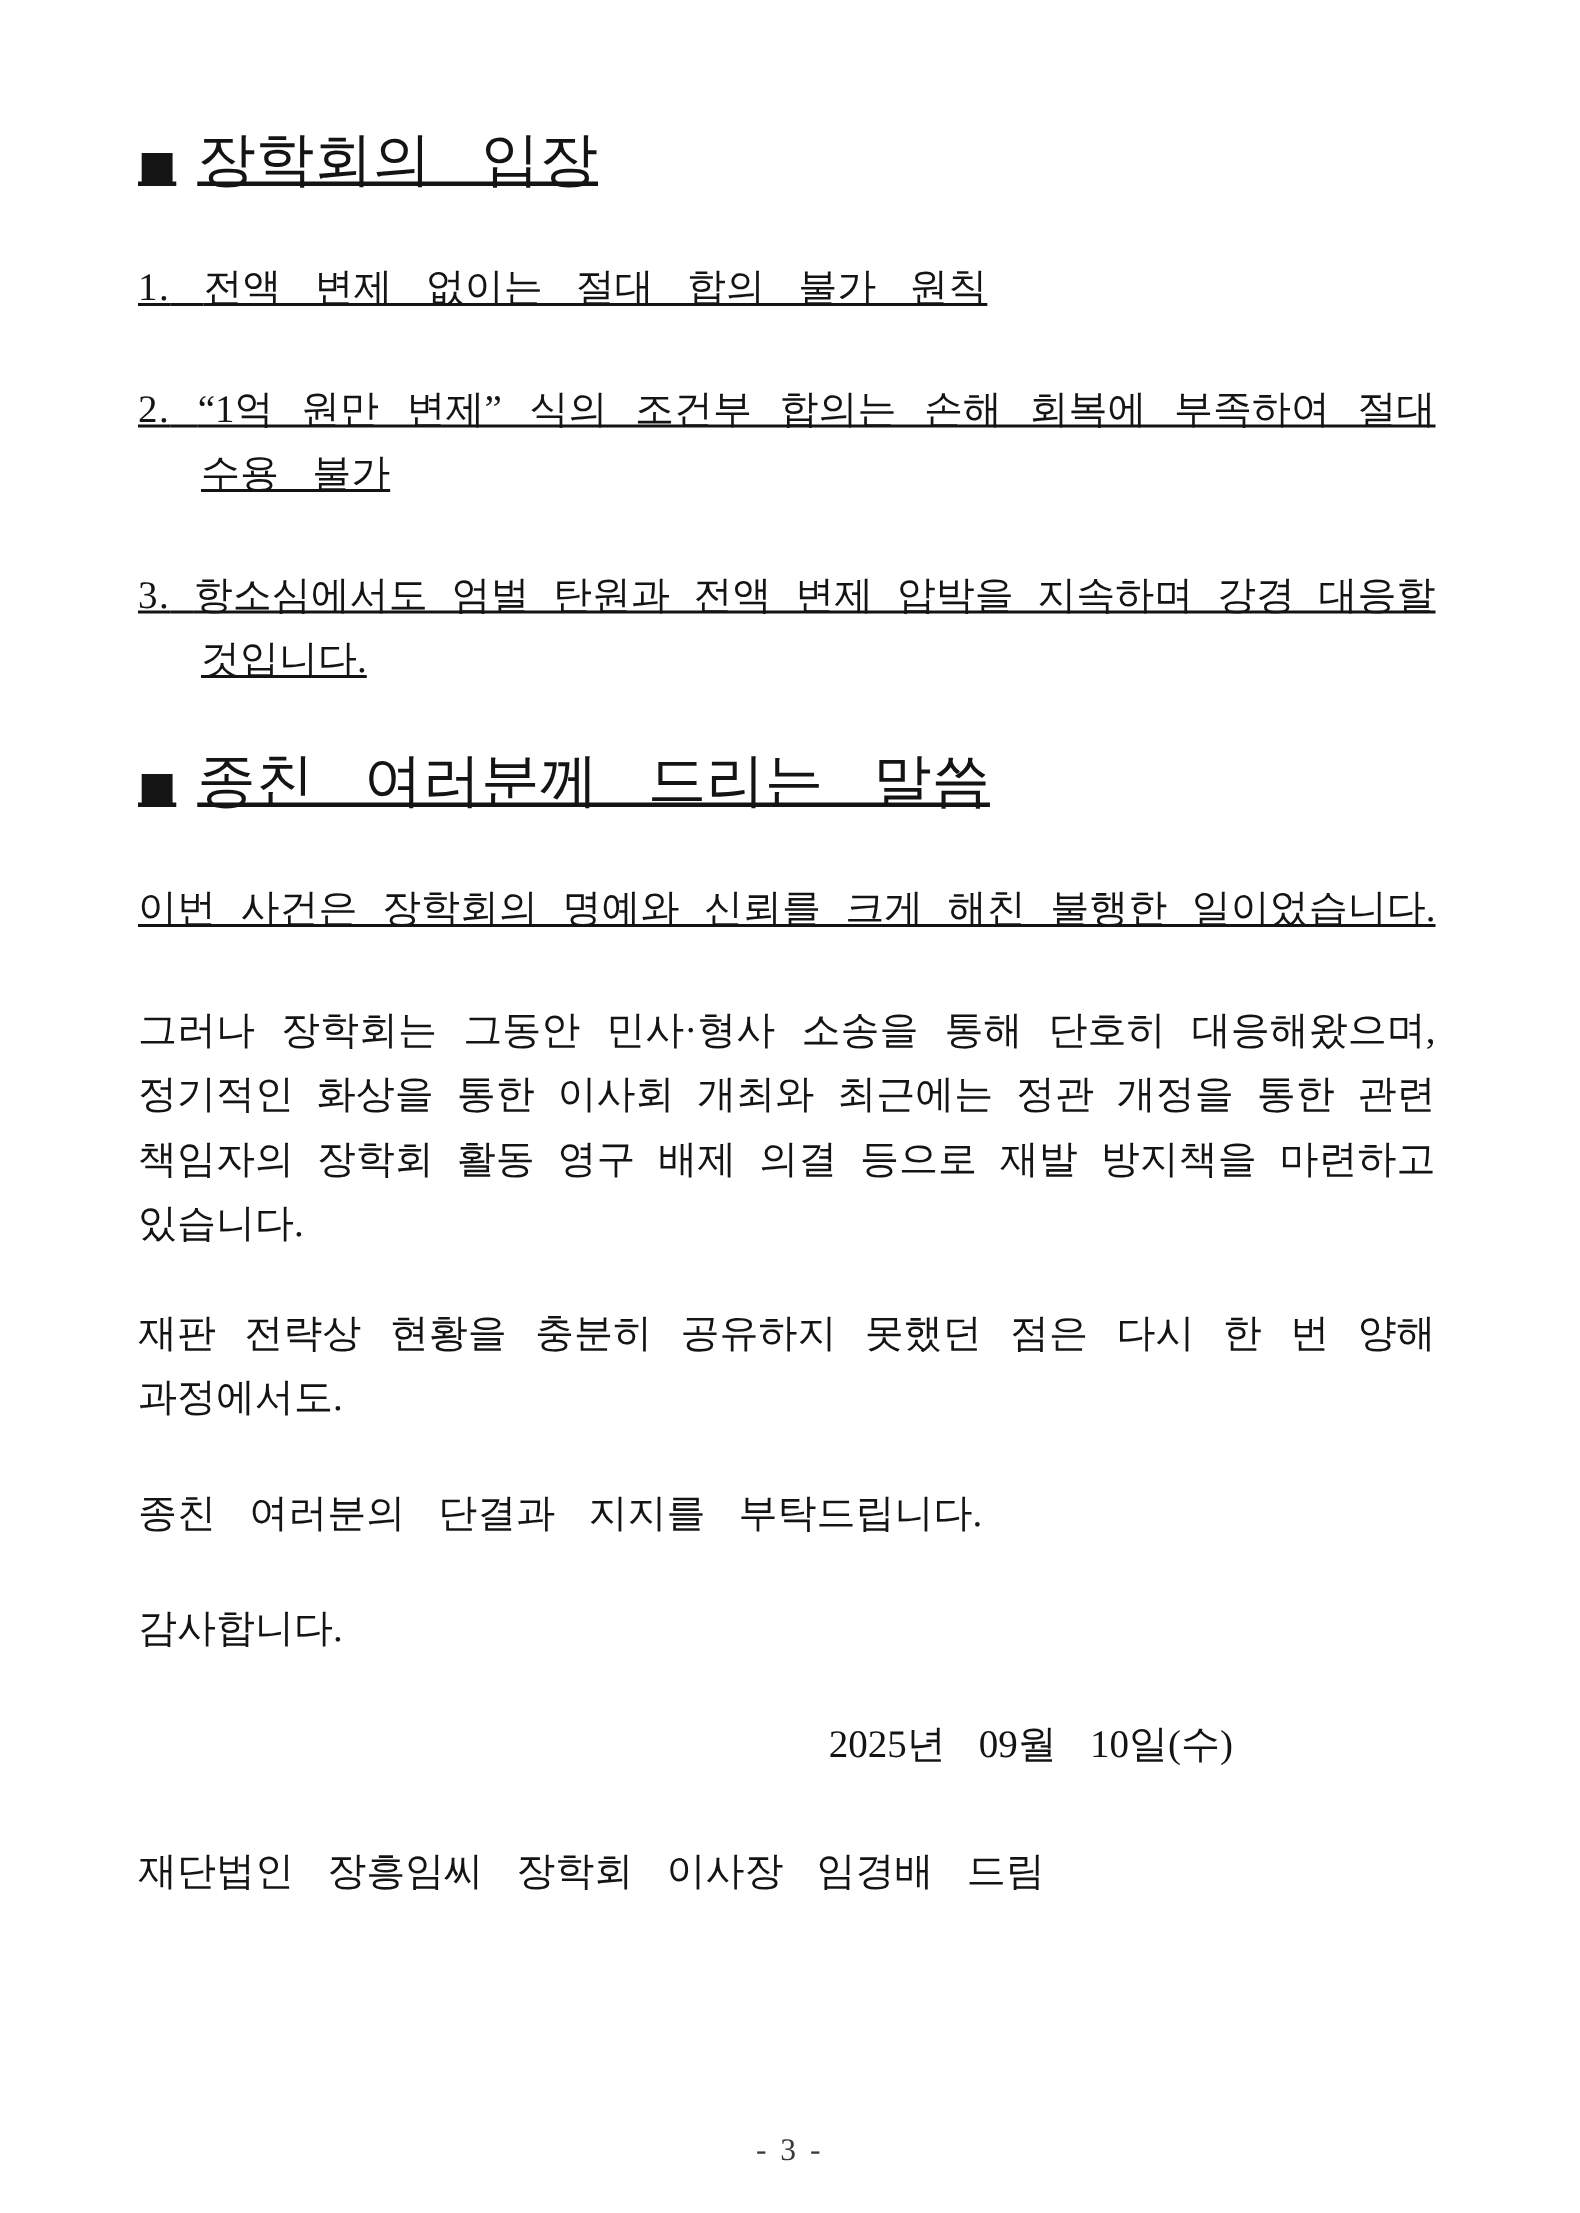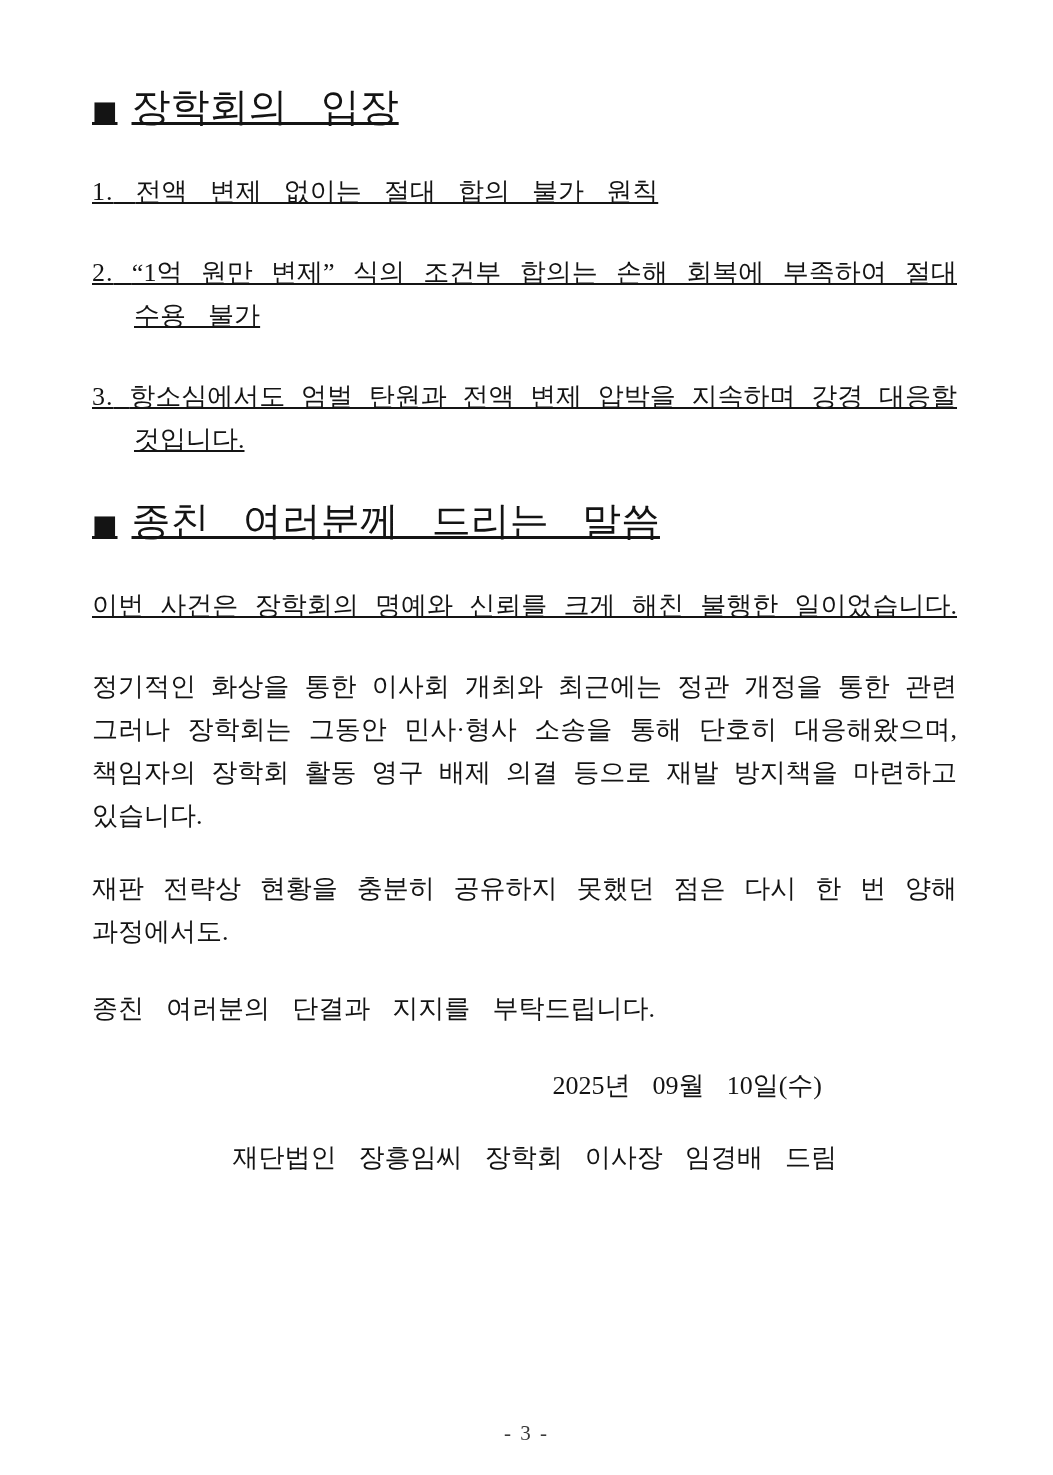--- a/index.html
+++ b/index.html
@@ -37,22 +37,21 @@
     font-size: 27px;
   }
   .num { letter-spacing: 1px; }
   .date-line {
     text-align: right;
     padding-right: 135px;
     line-height: 43px;
     word-spacing: 0.6em;
   }
   .signature-line {
-    margin-top: 29px;
-    text-align: right;
+    margin-top: 42px;
     padding-right: 120px;
     line-height: 43px;
     word-spacing: 0.6em;
   }
   .footer {
     position: absolute;
     top: 1421px;
     left: 0;
     width: 100%;
     text-align: center;
@@ -85,35 +84,38 @@
   </div>
 
   <div class="sec">
     <h2 class="heading line block"><span class="bullet">■</span><span>종친 여러분께 드리는 말씀</span></h2>
 
     <div class="block">
       <div class="line just">이번 사건은 장학회의 명예와 신뢰를 크게 해친 불행한 일이었습니다.</div>
     </div>
 
     <div class="block-sm">
+      <div class="line just">그러나 장학회는 그동안 민사·형사 소송을 통해 단호히 대응해왔으며,</div>
       <div class="line just">정기적인 화상을 통한 이사회 개최와 최근에는 정관 개정을 통한 관련</div>
-      <div class="line just">그러나 장학회는 그동안 민사·형사 소송을 통해 단호히 대응해왔으며,</div>
       <div class="line just">책임자의 장학회 활동 영구 배제 의결 등으로 재발 방지책을 마련하고</div>
       <div class="line">있습니다.</div>
     </div>
 
     <div class="block-md">
       <div class="line just">재판 전략상 현황을 충분히 공유하지 못했던 점은 다시 한 번 양해</div>
       <div class="line">과정에서도.</div>
     </div>
 
     <div class="block-md">
       <div class="line">종친 여러분의 단결과 지지를 부탁드립니다.</div>
     </div>
 
+    <div class="block-md">
+      <div class="line">감사합니다.</div>
+    </div>
   </div>
 
   <div>
     <div class="date-line">2025년 09월 10일(수)</div>
     <div class="signature-line">재단법인 장흥임씨 장학회 이사장 임경배 드림</div>
   </div>
 
 </div>
 
 <div class="footer">- 3 -</div>

